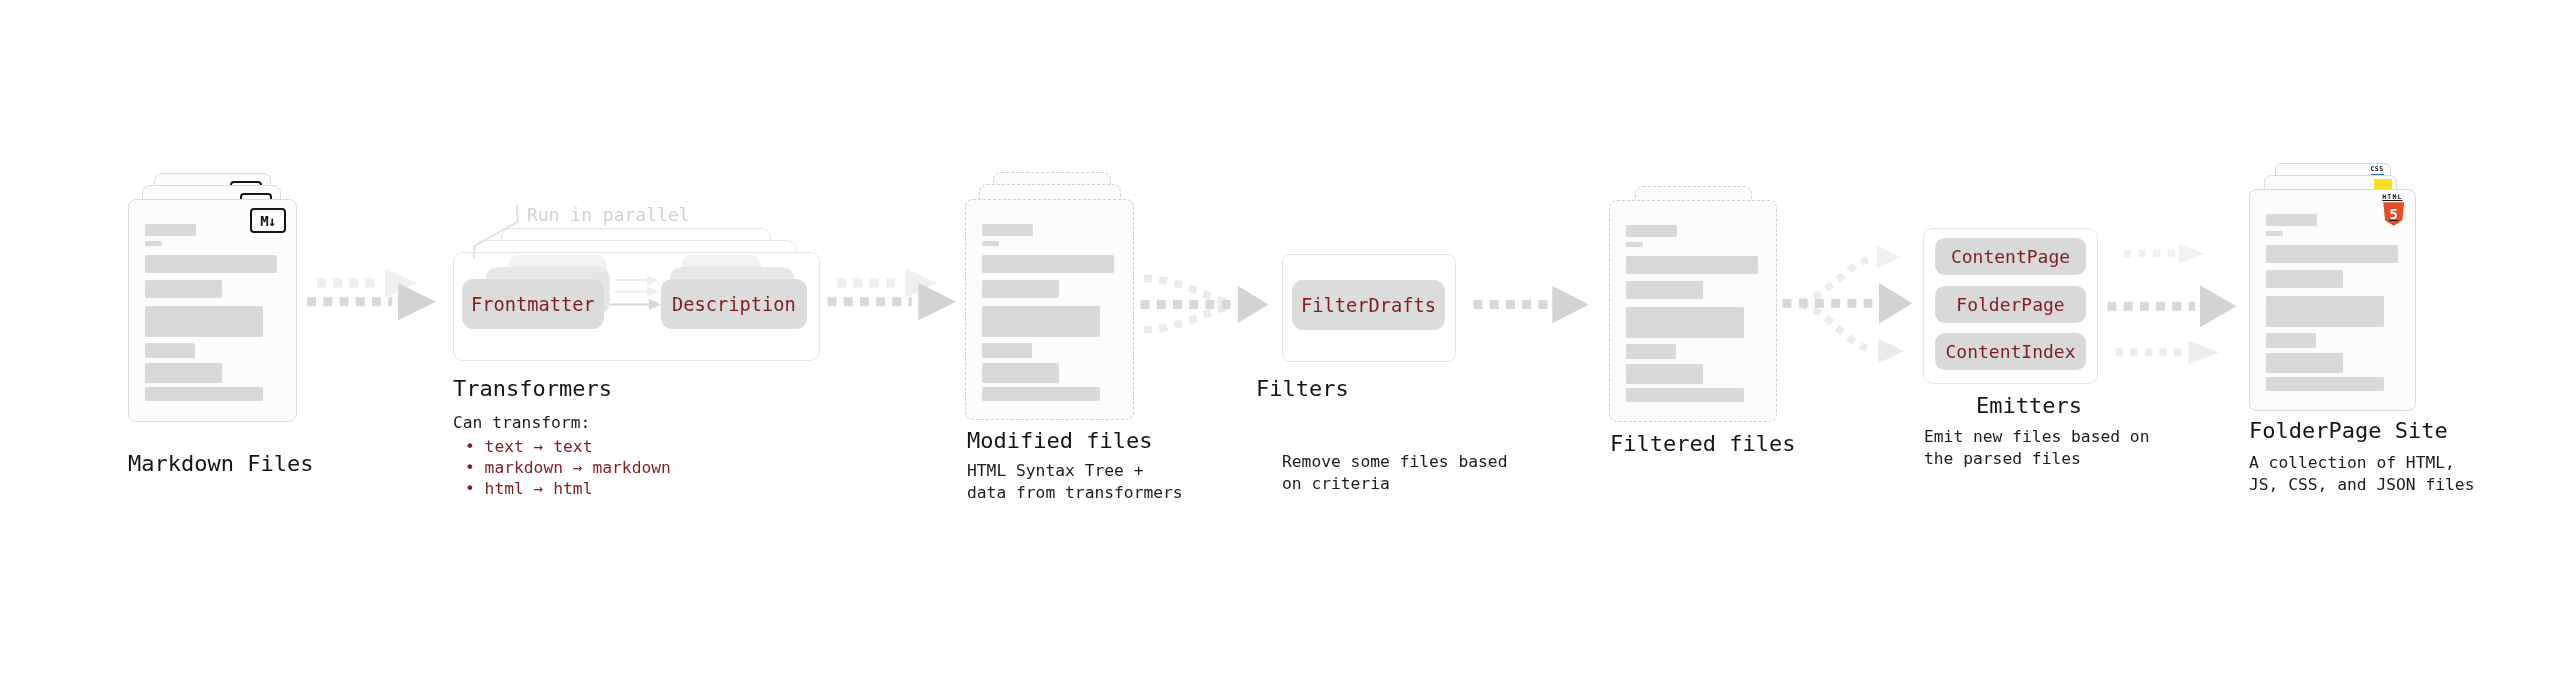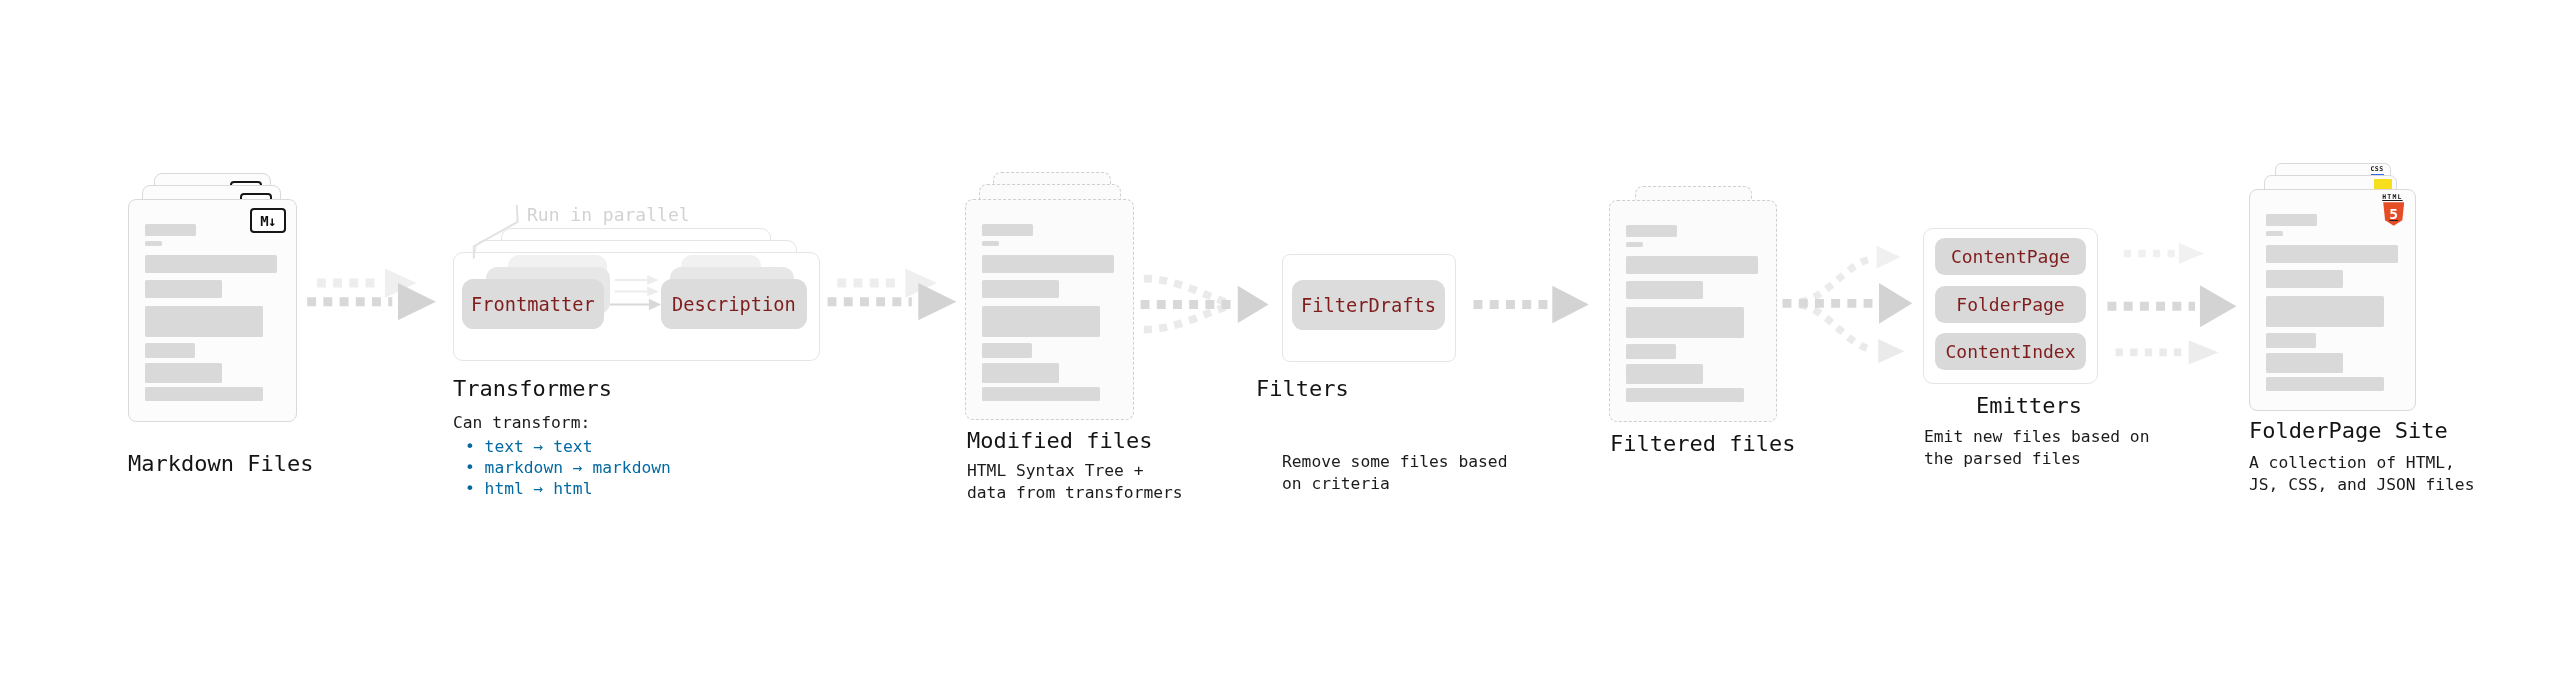--- a/index.html
+++ b/index.html
@@ -26,21 +26,21 @@
   .tbox{position:absolute;background:#ffffff;border:1.6px solid #e5e5e5;border-radius:9.8px;}
   .pill{position:absolute;background:#dcdcdc;border-radius:11.4px;display:flex;align-items:center;
         justify-content:center;font-size:18.7px;color:#7f1d1d;}
   .pill.g1{background:#e7e7e7;}
   .pill.g2{background:#f1f1f1;}
   .pill.em{background:#d9d9d9;border-radius:9.8px;font-size:18px;}
   
   .stage-label{position:absolute;font-size:22px;line-height:28px;color:#141414;white-space:nowrap;}
   .stage-sub{position:absolute;font-size:16.3px;line-height:22px;color:#1b1b1b;white-space:pre-line;}
   .annot{position:absolute;font-size:18px;color:#d2d2d2;white-space:nowrap;}
-  .bullets{position:absolute;font-size:16.3px;line-height:21px;color:#0369a1;white-space:pre-line;}
+  .bullets{position:absolute;font-size:16.3px;line-height:21px;color:#7f1d1d;white-space:pre-line;}
   
   .cssb{position:absolute;top:2.4px;right:6.5px;font-size:6.5px;font-weight:bold;color:#111;
         border-bottom:3.3px solid #2d6ae3;padding-bottom:0.8px;letter-spacing:0.4px;line-height:7.3px;}
   .jsb{position:absolute;top:3.3px;right:4.1px;width:18px;height:9.8px;background:#f7df1e;}
   .h5{position:absolute;top:4.1px;right:9.8px;width:23px;text-align:left;text-decoration:underline;}
   .h5t{font-size:6.5px;font-weight:bold;letter-spacing:1.2px;color:#111;line-height:7.3px;}
   .shield{width:21px;height:23.6px;margin:0.8px auto 0;background:#e44d26;color:#fff;font-size:14.6px;
           font-weight:bold;display:flex;align-items:center;justify-content:center;
           clip-path:polygon(0 0,100% 0,91% 77%,50% 100%,9% 77%);}
   svg{position:absolute;overflow:visible;}

